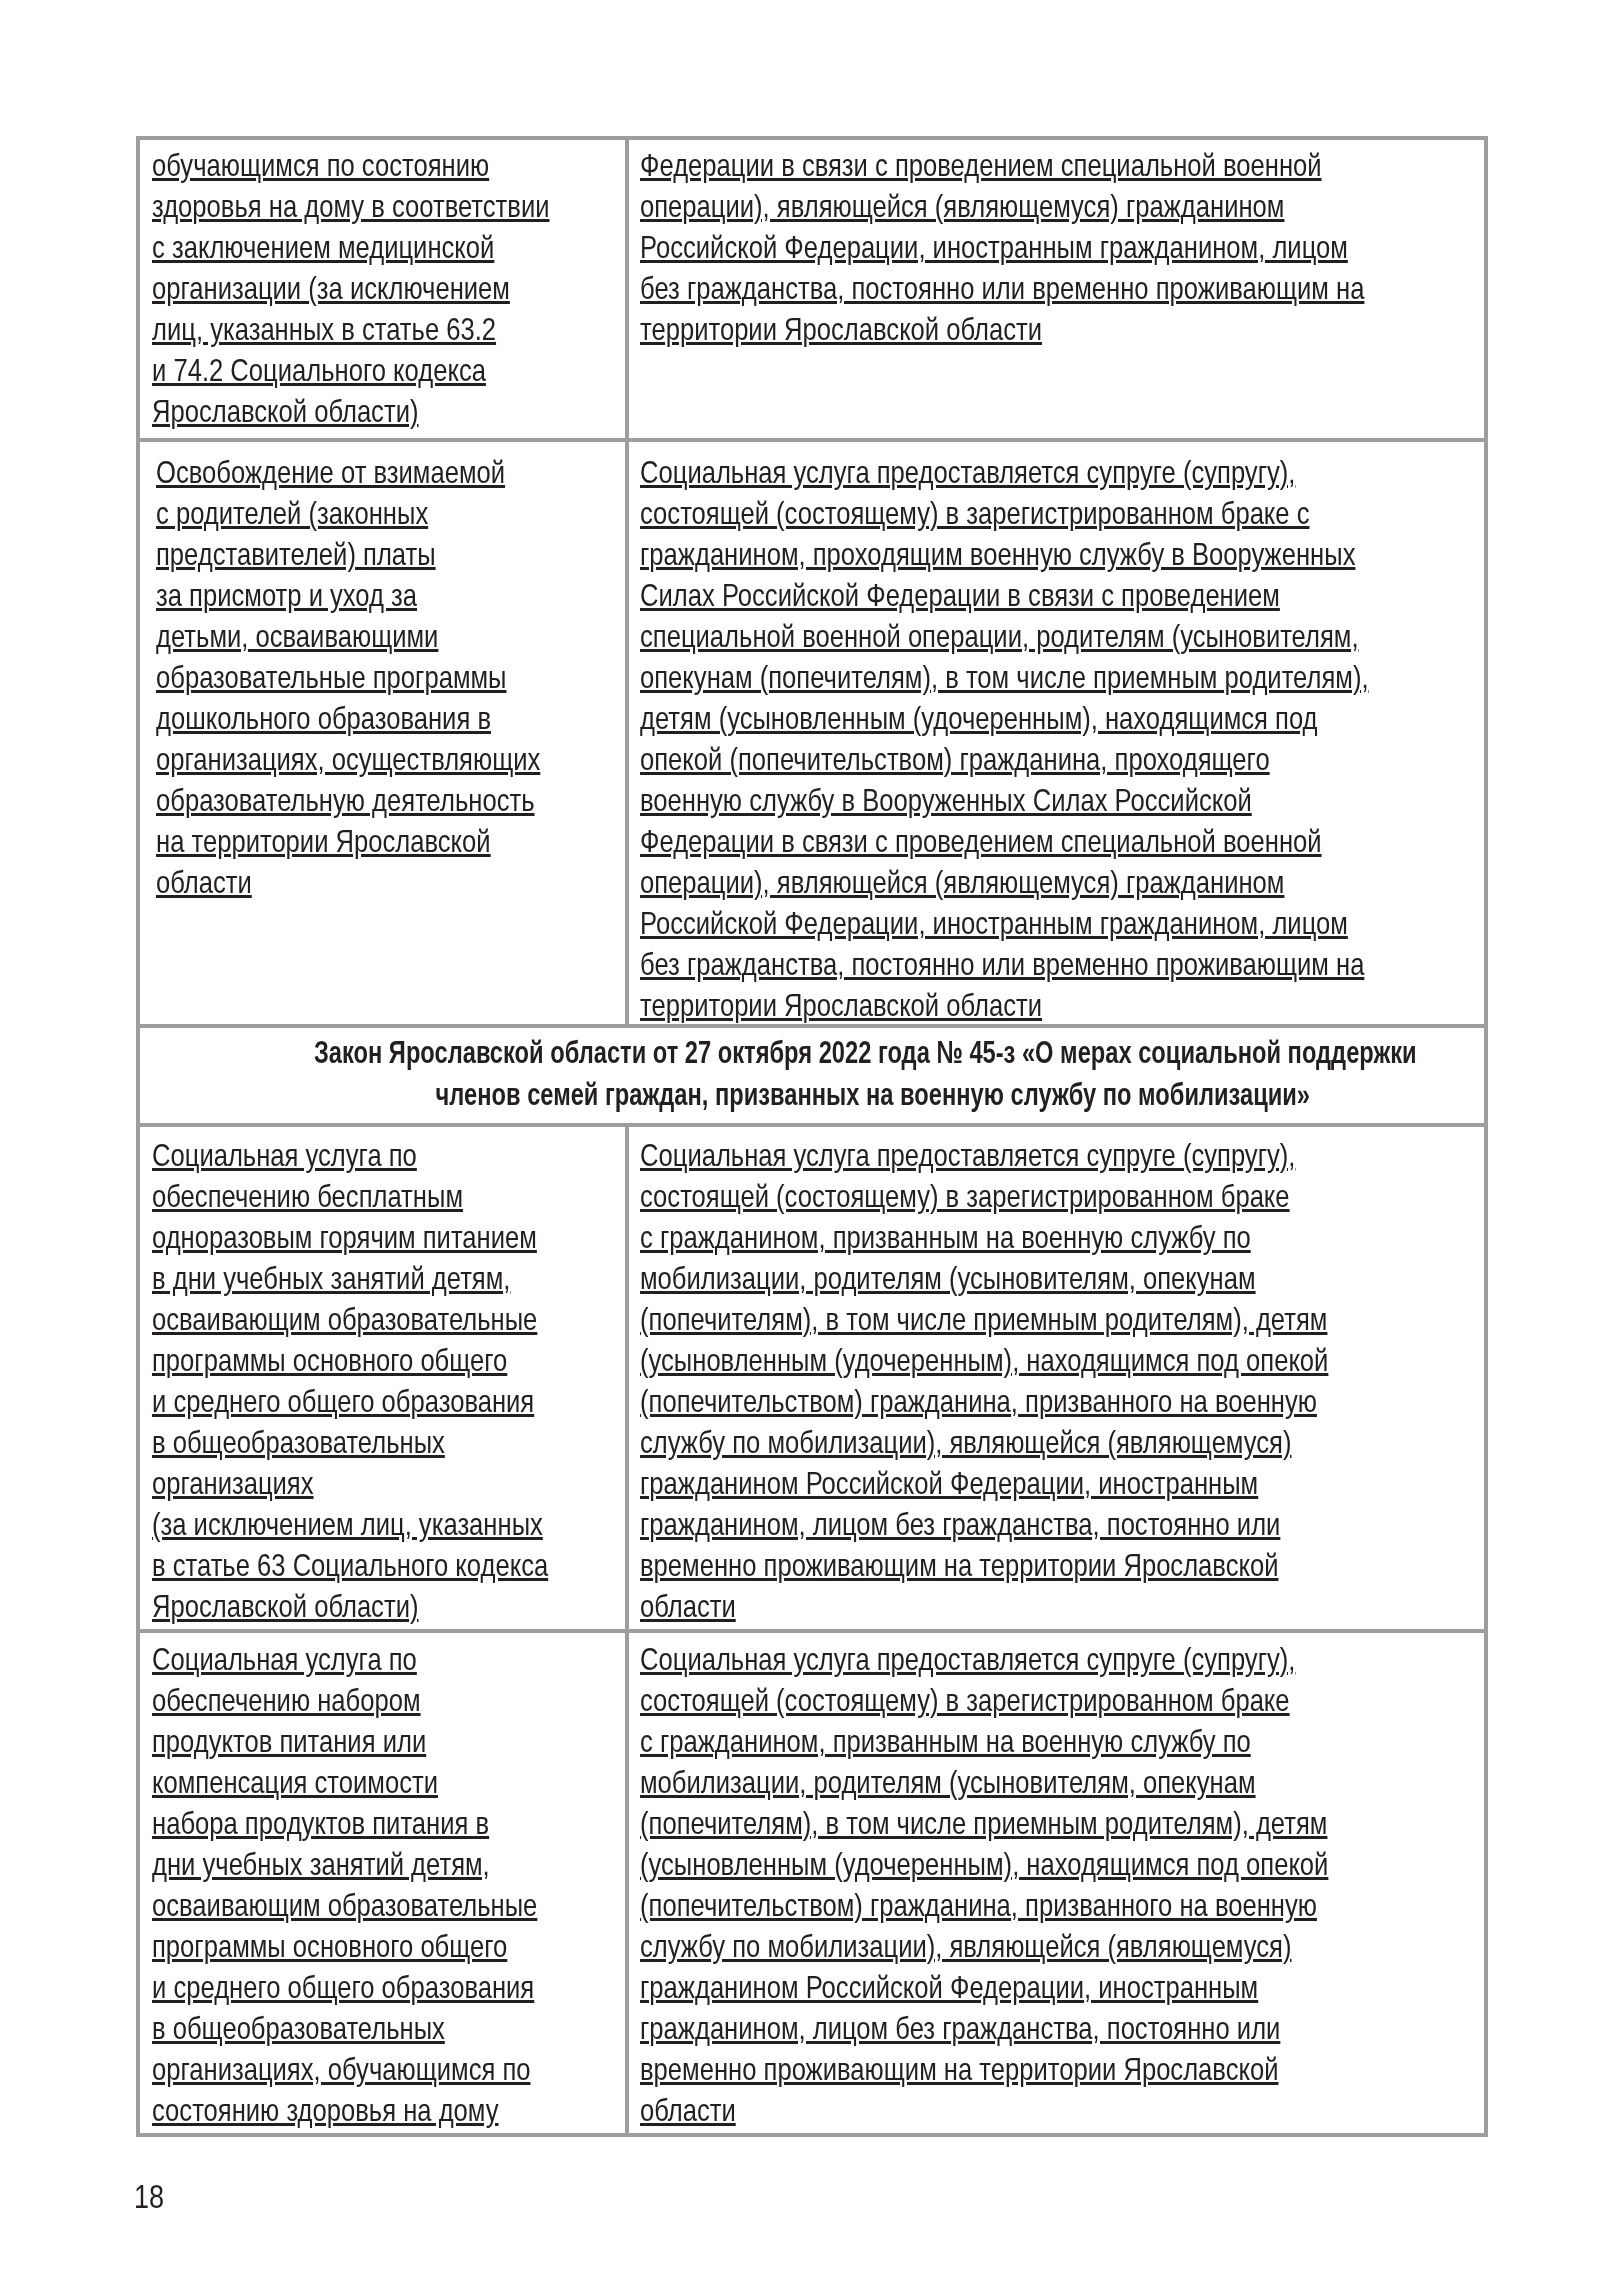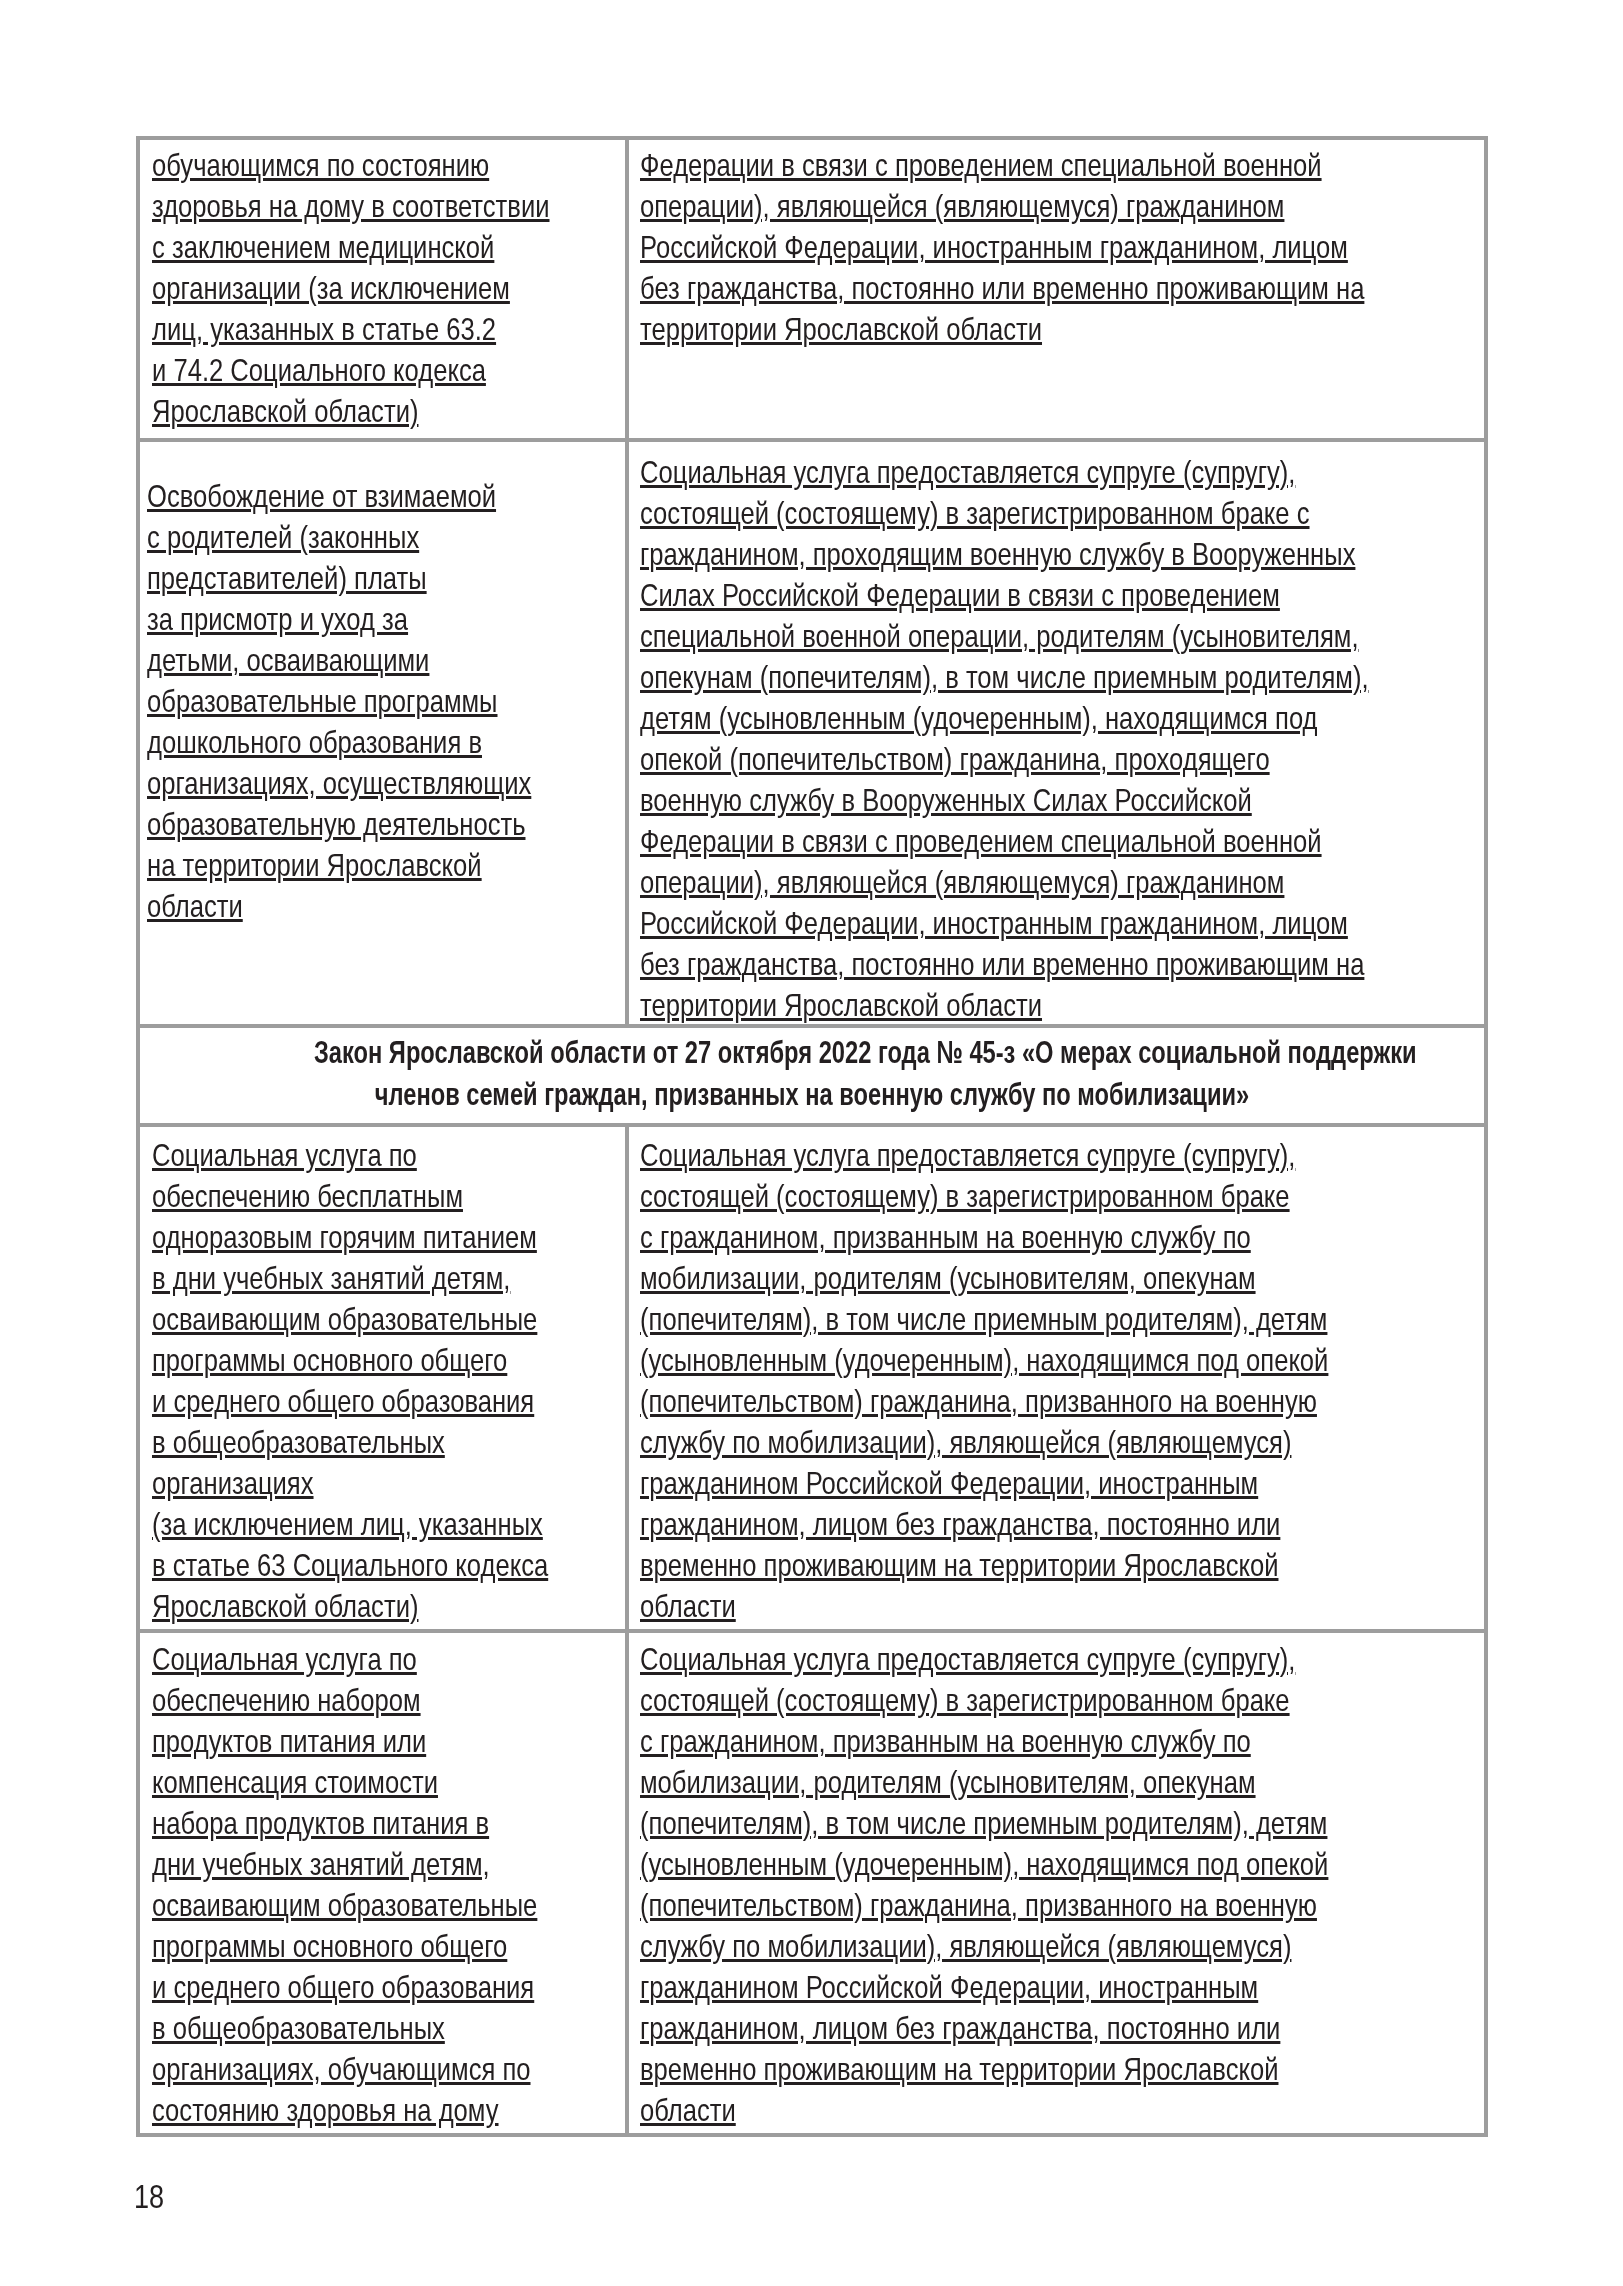--- a/index.html
+++ b/index.html
@@ -1,21 +1,21 @@
 <!DOCTYPE html>
 <html style="font-size:14.5px"><head>
 <meta charset="utf-8">
 <style>
   html, body { margin:0; padding:0; background:#ffffff; }
   body { width:1624px; height:2287px; position:relative; overflow:hidden; font-family:"Liberation Sans", sans-serif; color:#231f20; }
   .hline { position:absolute; height:3.6px; background:#9d9d9d; }
   .vline { position:absolute; width:3.6px; background:#9d9d9d; }
   .cell { position:absolute;text-decoration:underline; }
   .line { display:block; white-space:nowrap; font-size:32px; line-height:41px; height:41px; transform:scaleX(0.80); transform-origin:left center; }
-  .hdr { position:absolute; left:139px; width:1346px; top:1031px; text-align:center; }
+  .hdr { position:absolute; left:139px; width:1346px; top:1031px; text-align:right; }
   .hdr .hl { display:block; white-space:nowrap; font-size:32px; font-weight:bold; line-height:42px; transform:scaleX(0.74); transform-origin:center center; }
   .pagenum { position:absolute; left:134px; top:2178px; font-size:33px; transform:scaleX(0.82); transform-origin:left center; }
 </style>
 </head>
 <body>
 
 <div>
 
   <div class="hline" style="left:136px;top:136px;width:1351px;"></div>
   <div class="hline" style="left:136px;top:438px;width:1351px;"></div>
@@ -38,21 +38,21 @@
       <span class="line">Ярославской области)</span>
     </div>
   <div class="cell" style="left:640px;top:145px;">
       <span class="line">Федерации в связи с проведением специальной военной</span>
       <span class="line">операции), являющейся (являющемуся) гражданином</span>
       <span class="line">Российской Федерации, иностранным гражданином, лицом</span>
       <span class="line">без гражданства, постоянно или временно проживающим на</span>
       <span class="line">территории Ярославской области</span>
     </div>
 
-  <div class="cell" style="left:147px;top:452px;margin-top:24px;">
+  <div class="cell" style="left:156px;top:452px;">
       <span class="line">Освобождение от взимаемой</span>
       <span class="line">с родителей (законных</span>
       <span class="line">представителей) платы</span>
       <span class="line">за присмотр и уход за</span>
       <span class="line">детьми, осваивающими</span>
       <span class="line">образовательные программы</span>
       <span class="line">дошкольного образования в</span>
       <span class="line">организациях, осуществляющих</span>
       <span class="line">образовательную деятельность</span>
       <span class="line">на территории Ярославской</span>

